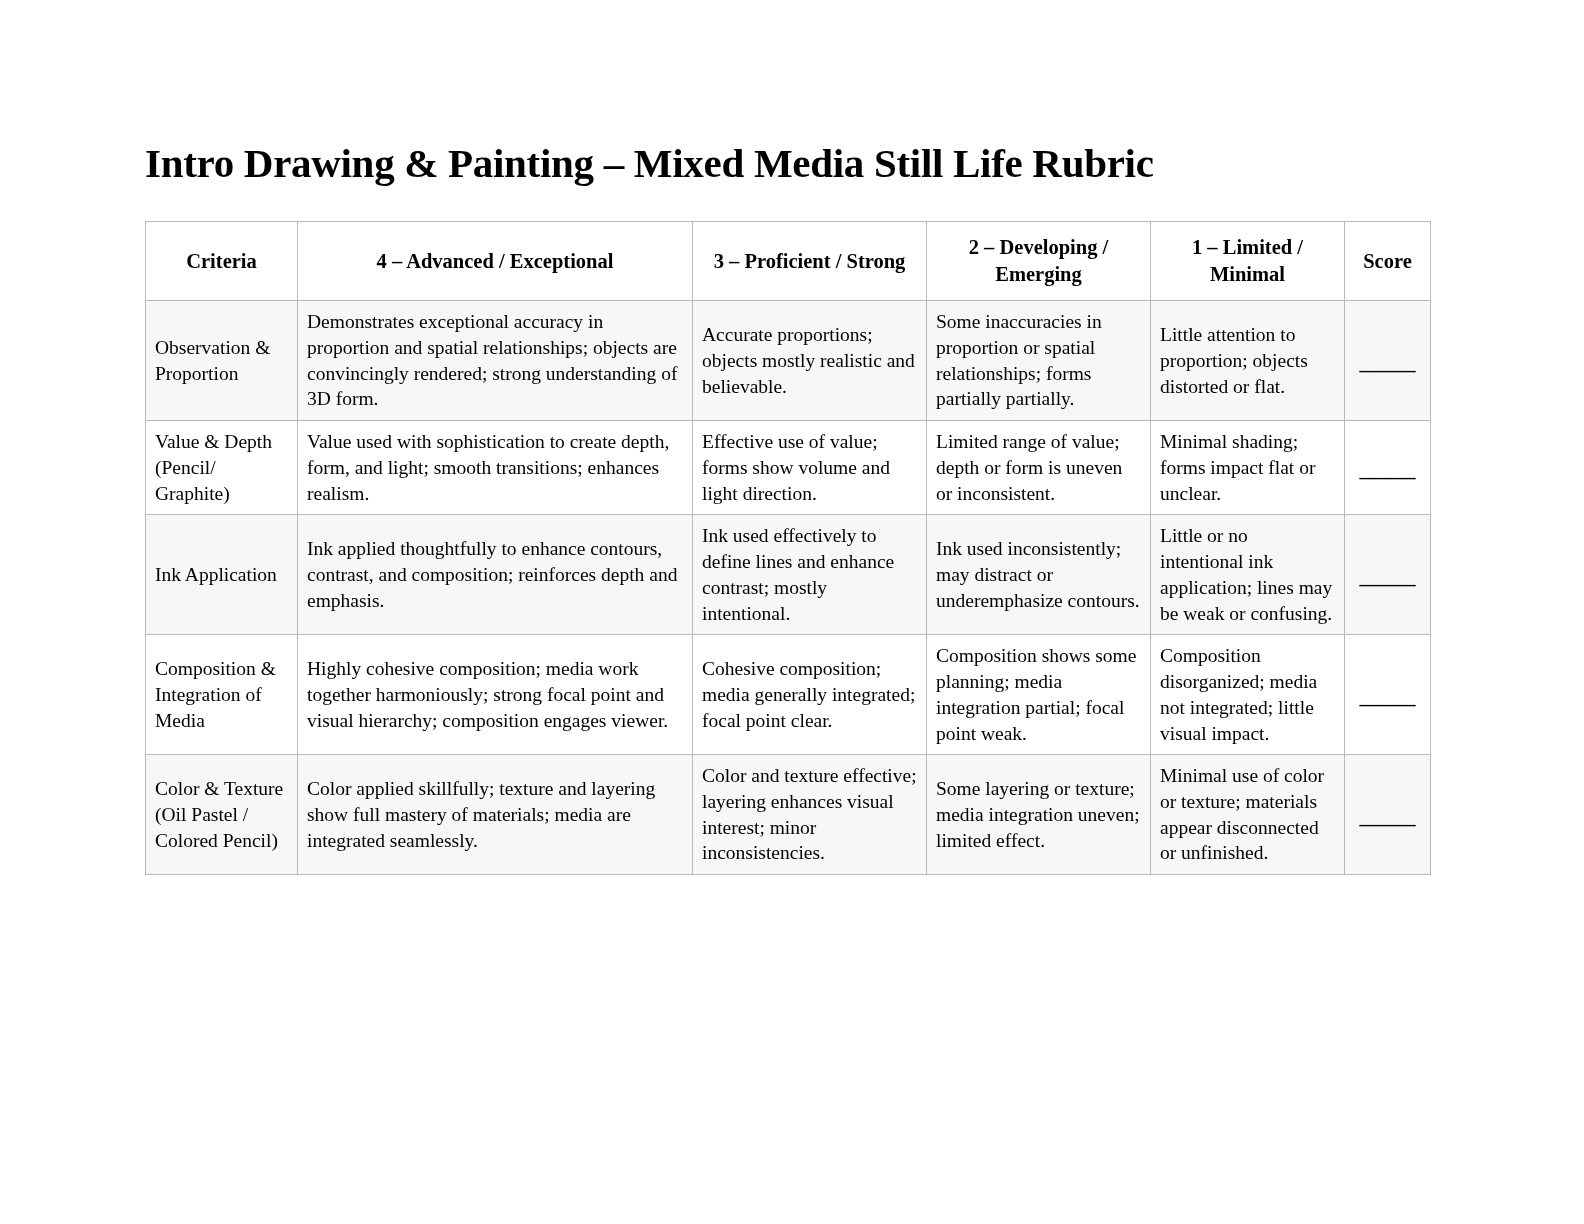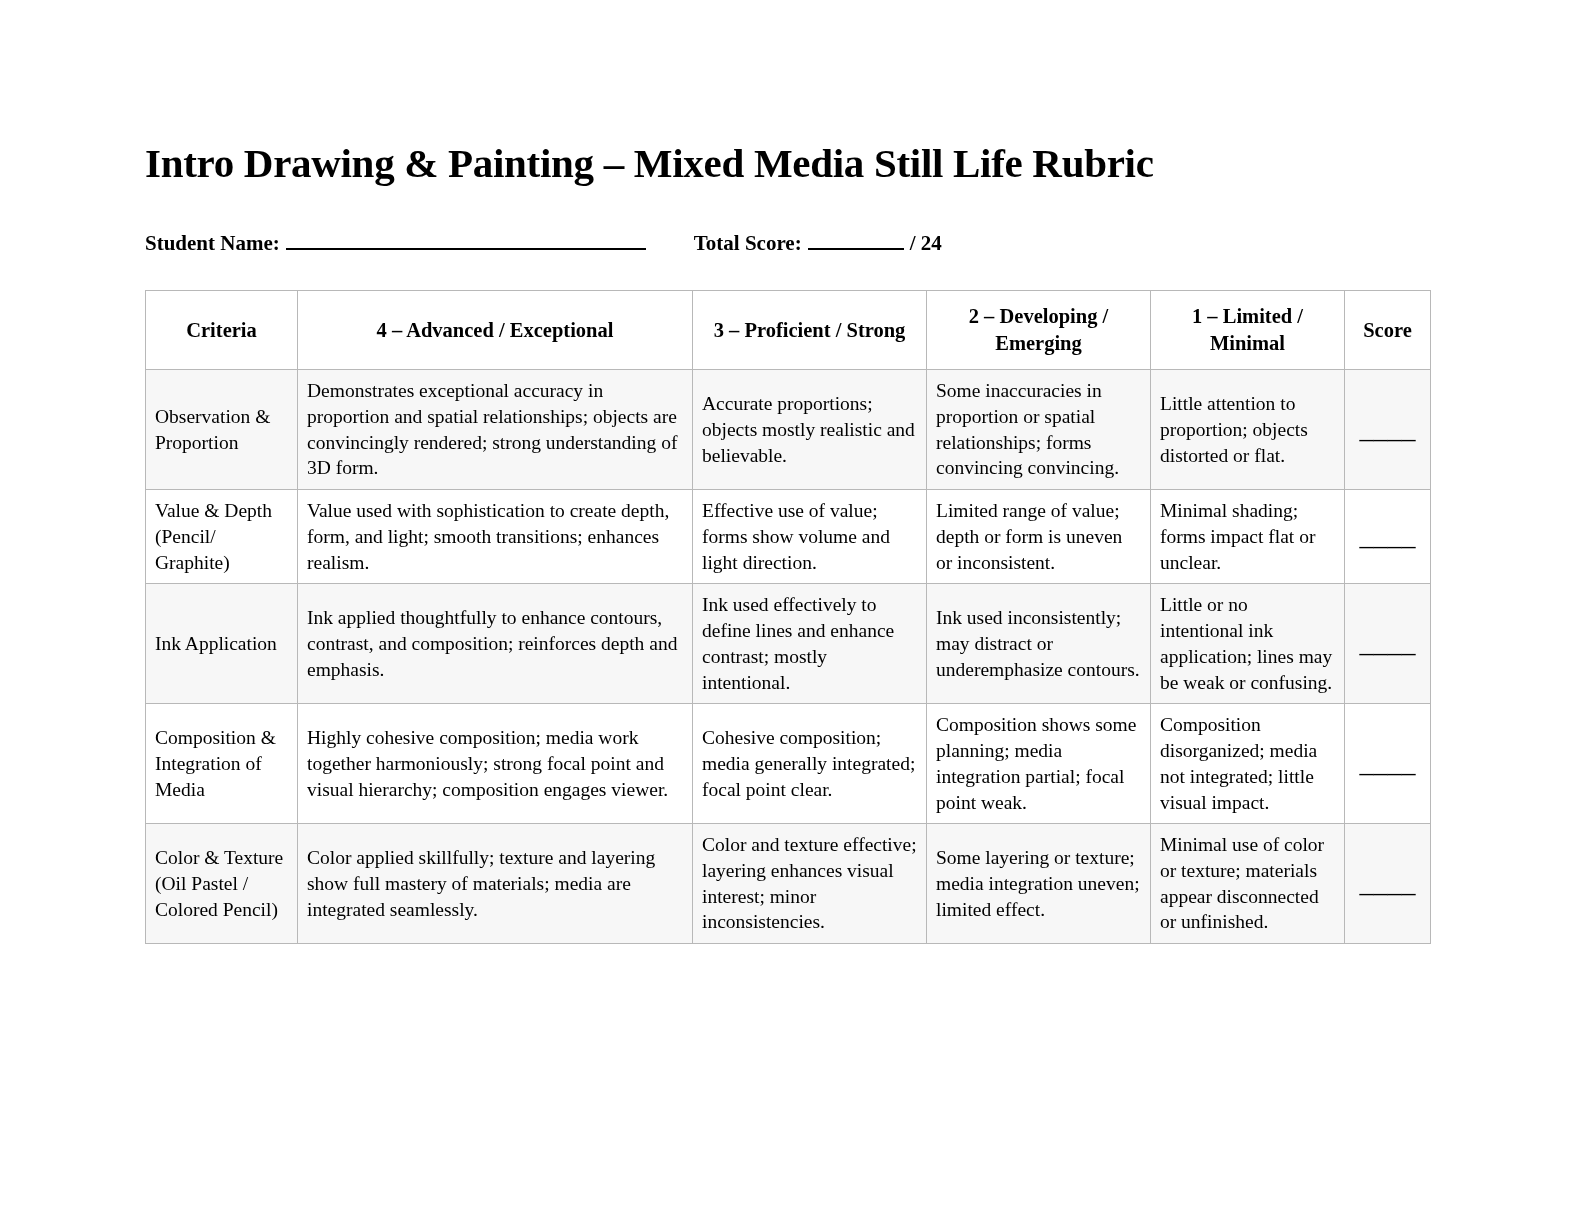--- a/index.html
+++ b/index.html
@@ -91,28 +91,20 @@
   .col-1 { width: 194px; }
   .col-score { width: 86px; }
 </style>
 </head>
 <body>
 
 <div class="page">
 
   <h1 class="doc-title">Intro Drawing &amp; Painting – Mixed Media Still Life Rubric</h1>
 
-  <div class="meta-row">
-    <span class="meta-student">
-      <span>Student Name:</span><span class="rule rule-name"></span>
-    </span>
-    <span class="meta-total">
-      <span>Total Score:</span><span class="rule rule-score"></span><span>/ 24</span>
-    </span>
-  </div>
 
   <table class="rubric">
     <colgroup>
       <col class="col-criteria">
       <col class="col-4">
       <col class="col-3">
       <col class="col-2">
       <col class="col-1">
       <col class="col-score">
     </colgroup>
@@ -124,21 +116,21 @@
         <th>2 – Developing / Emerging</th>
         <th>1 – Limited / Minimal</th>
         <th>Score</th>
       </tr>
     </thead>
     <tbody>
       <tr>
         <td class="criteria">Observation &amp; Proportion</td>
         <td class="desc">Demonstrates exceptional accuracy in proportion and spatial relationships; objects are convincingly rendered; strong understanding of 3D form.</td>
         <td class="desc">Accurate proportions; objects mostly realistic and believable.</td>
-        <td class="desc">Some inaccuracies in proportion or spatial relationships; forms convincing convincing.</td>
+        <td class="desc">Some inaccuracies in proportion or spatial relationships; forms partially partially.</td>
         <td class="desc">Little attention to proportion; objects distorted or flat.</td>
         <td class="score">____</td>
       </tr>
       <tr>
         <td class="criteria">Value &amp; Depth (Pencil/ Graphite)</td>
         <td class="desc">Value used with sophistication to create depth, form, and light; smooth transitions; enhances realism.</td>
         <td class="desc">Effective use of value; forms show volume and light direction.</td>
         <td class="desc">Limited range of value; depth or form is uneven or inconsistent.</td>
         <td class="desc">Minimal shading; forms impact flat or unclear.</td>
         <td class="score">____</td>

